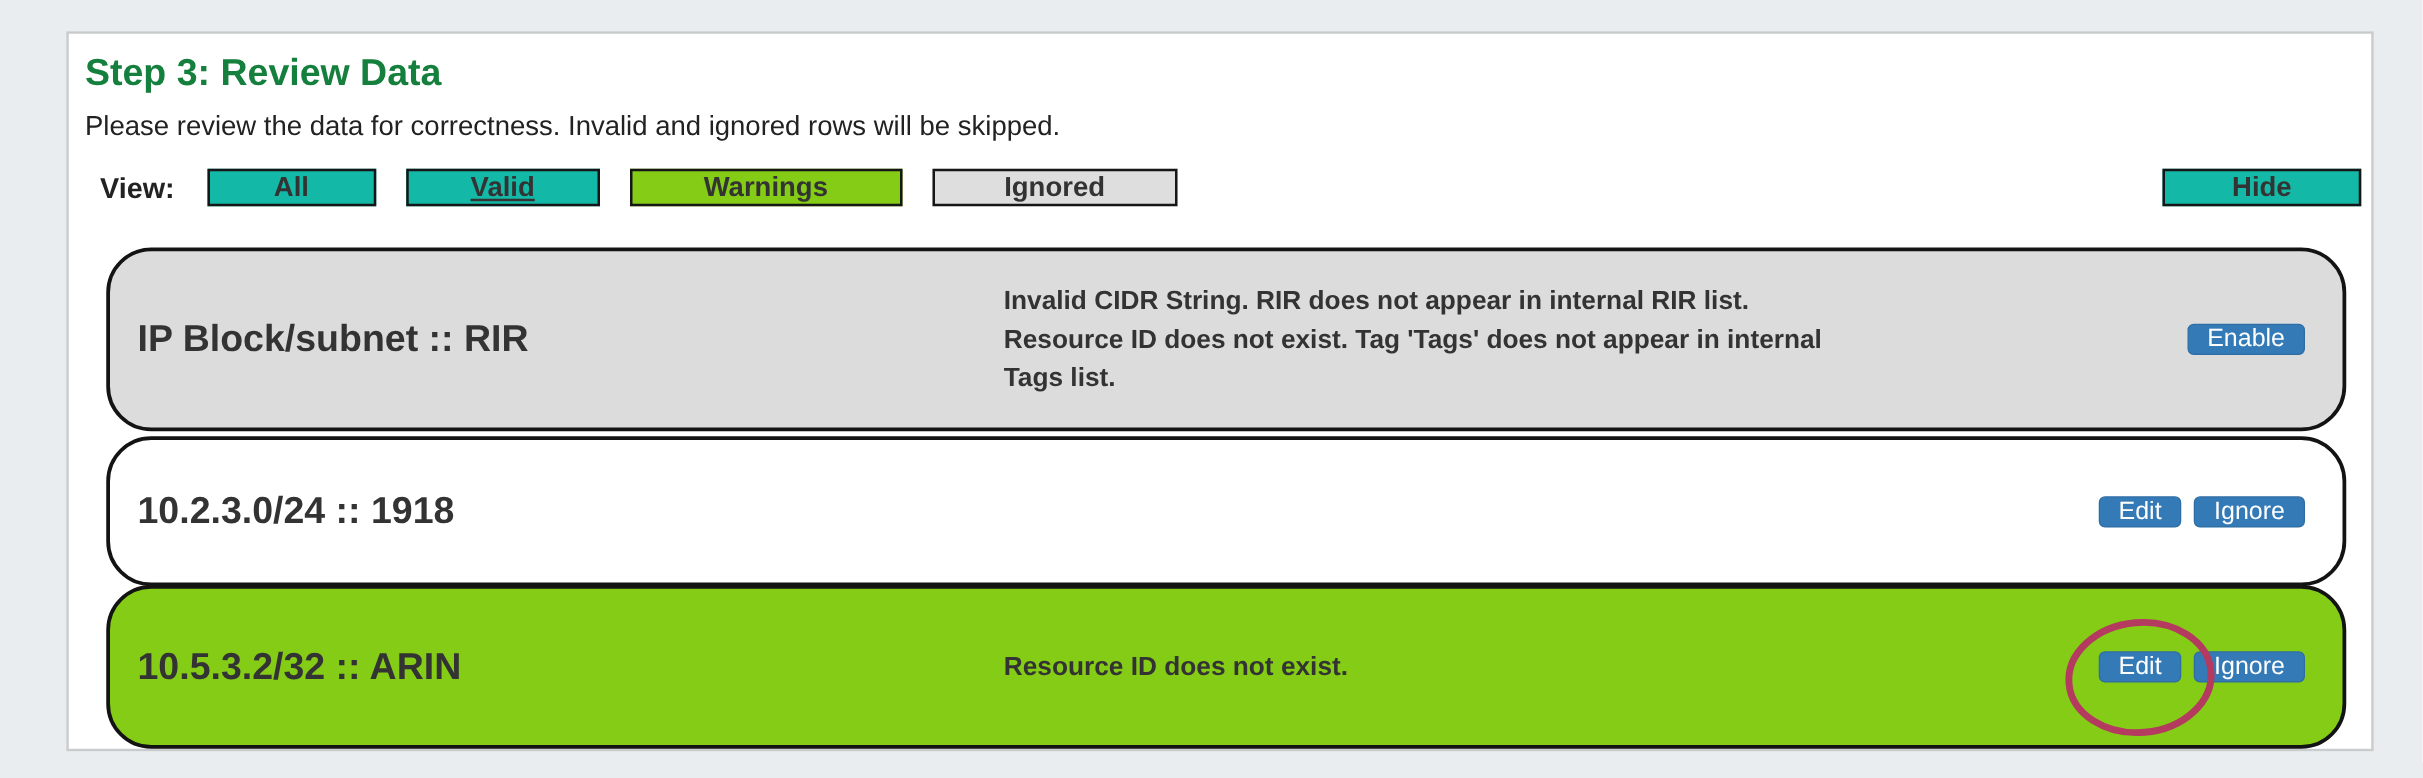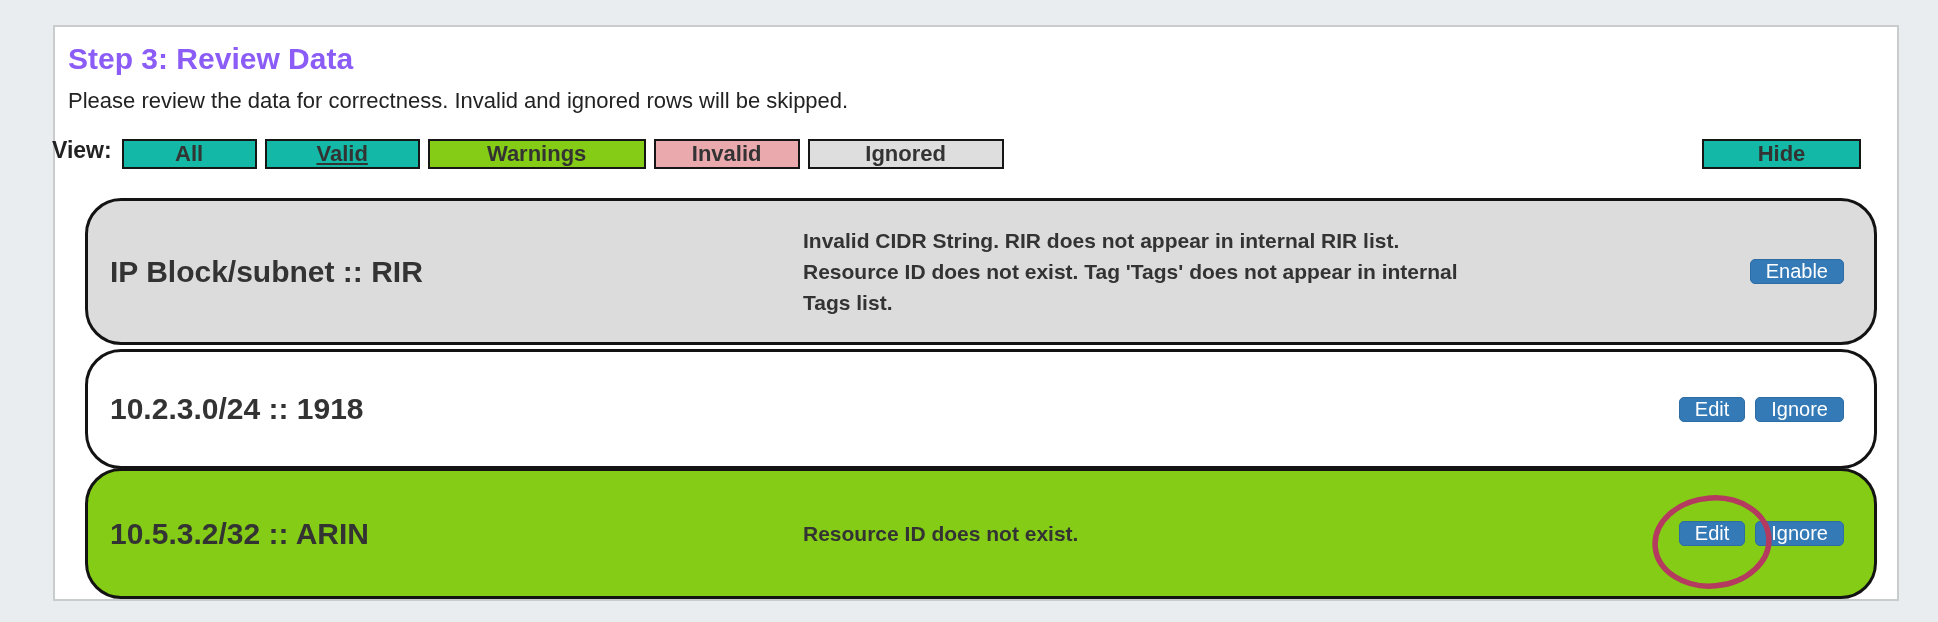--- a/index.html
+++ b/index.html
@@ -13,30 +13,30 @@
   }
   .panel {
     position:absolute; left:53px; top:25px;
     width:1846px; height:576px;
     background:#ffffff;
     border:2px solid #c9cccd;
     box-sizing:border-box;
   }
   .title {
     position:absolute; left:68px; top:42px;
-    font-size:30px; font-weight:bold; color:#8b5cf6;
+    font-size:30px; font-weight:bold; color:#15803d;
   }
   .subtitle {
     position:absolute; left:68px; top:88px;
     font-size:22px; color:#222;
   }
   .filter-row {
-    position:absolute; left:52px; top:131px;
+    position:absolute; left:80px; top:131px;
     width:1809px; height:38px;
-    display:flex; align-items:flex-end; gap:8px;
+    display:flex; align-items:center; gap:24px;
   }
   .view-label {
     font-size:23px; font-weight:bold; color:#222;
     align-self:center; margin-right:2px; white-space:nowrap;
   }
   .filter-btn {
     box-sizing:border-box;
     border:2px solid #161616;
     background:#14b8a6;
     font-size:22px; font-weight:bold; color:#333;
@@ -90,21 +90,20 @@
 <div class="panel"></div>
 
 <div class="title">Step 3: Review Data</div>
 <div class="subtitle">Please review the data for correctness. Invalid and ignored rows will be skipped.</div>
 
 <div class="filter-row">
   <span class="view-label">View:</span>
   <div class="filter-btn w-all">All</div>
   <div class="filter-btn w-valid">Valid</div>
   <div class="filter-btn w-warnings">Warnings</div>
-  <div class="filter-btn w-invalid">Invalid</div>
   <div class="filter-btn w-ignored">Ignored</div>
   <div class="filter-btn w-hide">Hide</div>
 </div>
 
 <div class="data-row row-ignored">
   <div class="row-title">IP Block/subnet :: RIR</div>
   <div class="row-message">Invalid CIDR String. RIR does not appear in internal RIR list. Resource ID does not exist. Tag 'Tags' does not appear in internal Tags list.</div>
   <div class="row-actions">
     <button class="btn-blue">Enable</button>
   </div>

